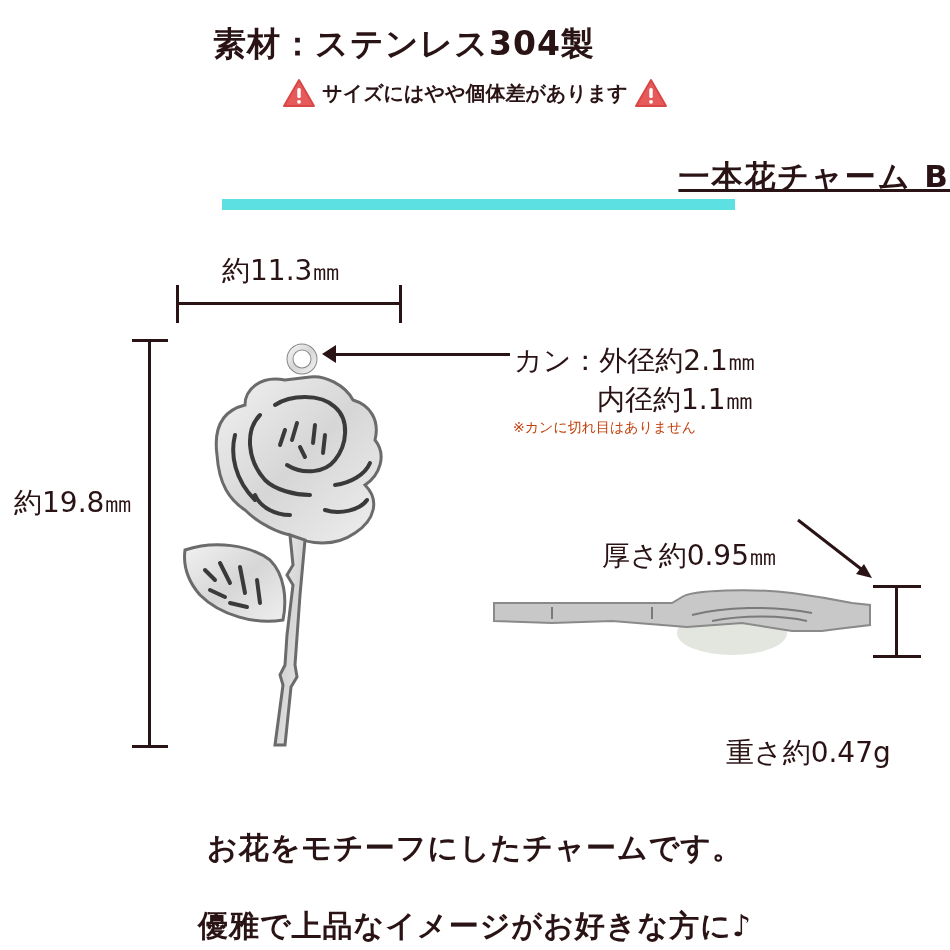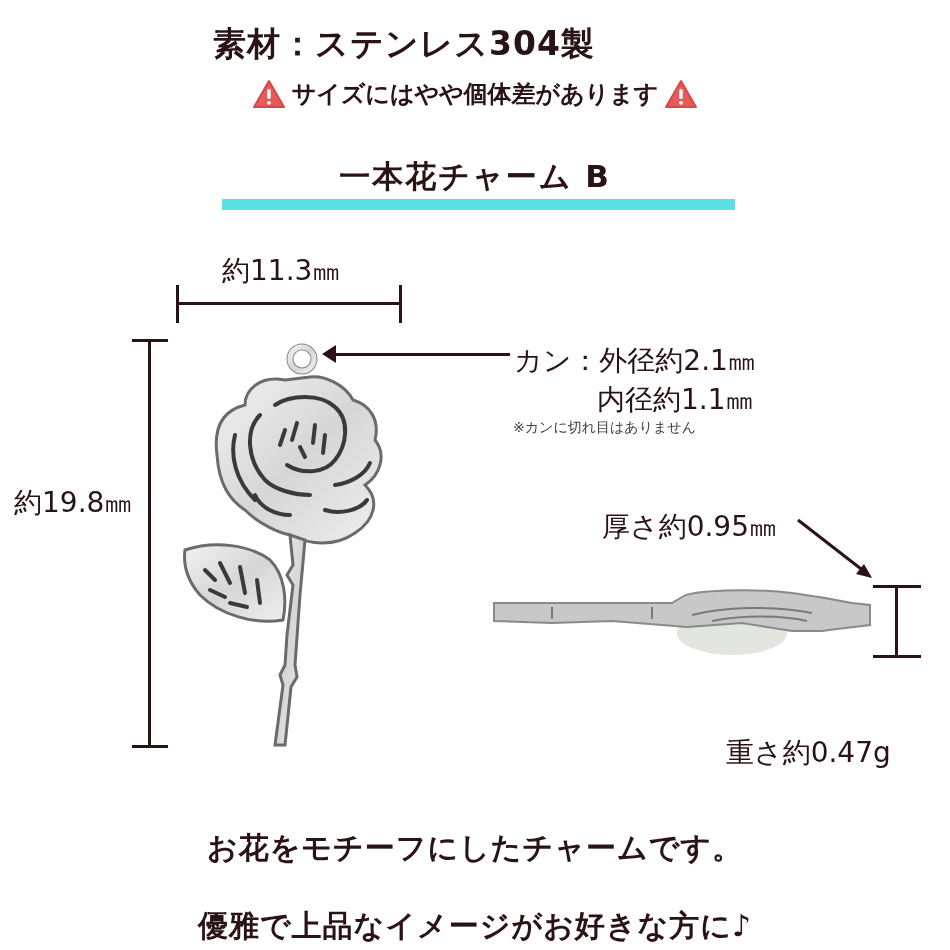--- a/index.html
+++ b/index.html
@@ -1,25 +1,25 @@
 <!DOCTYPE html>
 <html><head>
 <meta charset="utf-8">
 <style>
   html, body { margin: 0; padding: 0; background: #ffffff; }
   body { width: 950px; height: 950px; position: relative; overflow: hidden;
          font-family: "DejaVu Sans", "Liberation Sans", sans-serif; color: #2a1315; }
   .abs { position: absolute; }
   .title { top: 22px; left: 0; width: 808px; text-align: center; font-size: 33px; font-weight: bold; letter-spacing: 1px; }
-  .warning-row { top: 78px; left: 0; width: 950px; text-align: center; font-size: 24px; font-weight: bold; display: flex; justify-content: center; align-items: center; gap: 6px; }
+  .warning-row { top: 78px; left: 0; width: 950px; text-align: center; font-size: 20px; font-weight: bold; display: flex; justify-content: center; align-items: center; gap: 6px; }
   .warn-icon { width: 34px; height: 30px; display: inline-block; }
-  .product-name { top: 156px; left: 0; width: 950px; text-align: center; font-size: 31px; font-weight: bold; letter-spacing: 2px; }
+  .product-name { top: 156px; left: 0; width: 950px; text-align: right; font-size: 31px; font-weight: bold; letter-spacing: 2px; text-decoration: underline; }
   .cyan-bar { top: 199px; left: 222px; width: 513px; height: 11px; background: #5ce0e2; }
   .dim-text { font-size: 28px; color: #2a1315; }
-  .small-note { font-size: 14px; color: #404040; }
+  .small-note { font-size: 14px; color: #c2410c; }
   .line { background: #2a1315; }
   .bottom { left: 0; width: 950px; text-align: center; font-size: 30px; font-weight: bold; letter-spacing: 1px; }
 </style>
 </head>
 <body>
 
 <div class="abs title">素材：ステンレス304製</div>
 
 <div class="abs warning-row">
   <span class="warn-icon">
@@ -95,21 +95,21 @@
   </svg>
 </div>
 
 <div class="abs line" style="top:353px; left:330px; width:180px; height:3px;"></div>
 <div class="abs" style="top:345px; left:322px; width:0; height:0; border-top:9px solid transparent; border-bottom:9px solid transparent; border-right:14px solid #2a1315;"></div>
 
 <div class="abs dim-text" style="top:342px; left:514px;">カン：外径約2.1㎜</div>
 <div class="abs dim-text" style="top:381px; left:597px;">内径約1.1㎜</div>
 <div class="abs small-note" style="top:419px; left:513px;">※カンに切れ目はありません</div>
 
-<div class="abs dim-text" style="top:508px; left:602px;">厚さ約0.95㎜</div>
+<div class="abs dim-text" style="top:537px; left:602px;">厚さ約0.95㎜</div>
 <div class="abs" style="top:500px; left:790px; width:100px; height:90px;">
   <svg width="100" height="90" viewBox="0 0 100 90">
       <line x1="8" y1="20" x2="75" y2="72" stroke="#2a1315" stroke-width="3"></line>
       <path d="M82 78 L 66 74 L 74 64 Z" fill="#2a1315"></path>
     </svg>
 </div>
 <div class="abs line" style="top:585px; left:873px; width:48px; height:3px;"></div>
 <div class="abs line" style="top:585px; left:895px; width:3px; height:72px;"></div>
 <div class="abs line" style="top:655px; left:873px; width:48px; height:3px;"></div>
 

